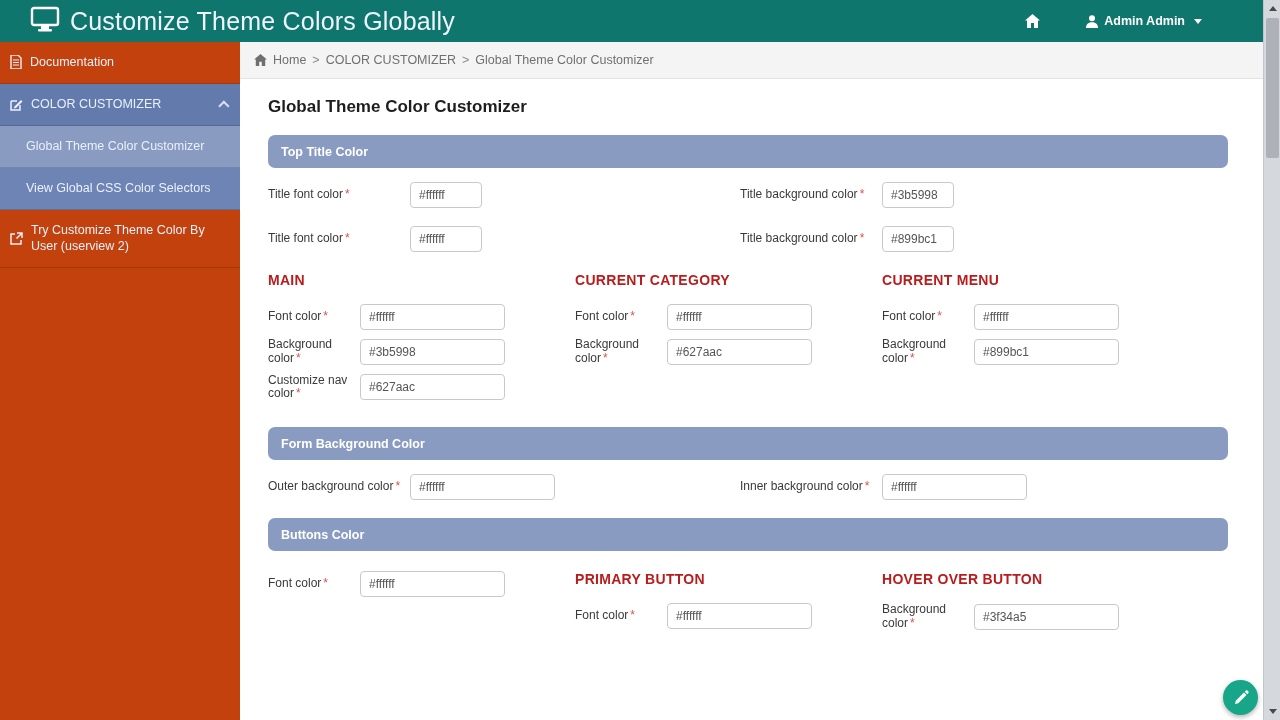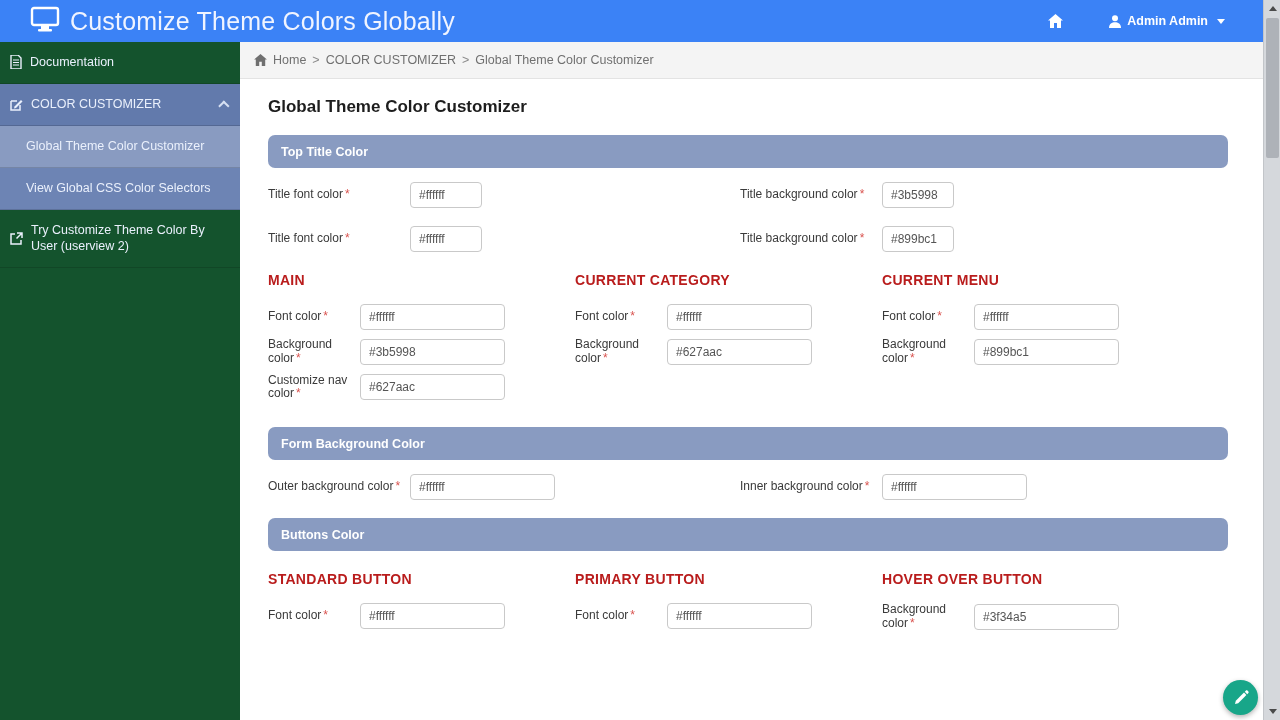--- a/index.html
+++ b/index.html
@@ -1,32 +1,32 @@
 <!DOCTYPE html>
 <html><head>
 <meta charset="utf-8">
 <style>
   * { margin:0; padding:0; box-sizing:border-box; }
   html,body { width:1280px; height:720px; overflow:hidden;
     font-family:"Liberation Sans", sans-serif; background:#fff; }
 
   
   .header { position:absolute; top:0; left:0; width:1280px; height:42px;
-    background:#3b82f6; display:flex; align-items:center; color:#fff; z-index:5; }
+    background:#0f766e; display:flex; align-items:center; color:#fff; z-index:5; }
   .header-left { display:flex; align-items:center; gap:10px; padding-left:30px; }
   .app-title { font-size:25px; font-weight:400; color:#f0f4ff; letter-spacing:0.2px; }
-  .header-right { margin-left:auto; display:flex; align-items:center; gap:46px; padding-right:55px; }
+  .header-right { margin-left:auto; display:flex; align-items:center; gap:46px; padding-right:78px; }
   .hdr-home { cursor:pointer; display:flex; align-items:center; }
   .user-menu { display:flex; align-items:center; gap:6px; font-size:12.5px; font-weight:bold; cursor:pointer; }
   .caret-down { width:0; height:0; border-left:4px solid transparent; border-right:4px solid transparent;
     border-top:5px solid #fff; margin-left:3px; }
 
   
   .sidebar { position:absolute; top:42px; left:0; width:240px; height:678px;
-    background:#14532d; color:#eaf0fc; font-size:12.5px; }
+    background:#c2410c; color:#eaf0fc; font-size:12.5px; }
   .side-item { display:flex; align-items:center; gap:8px; padding:12px 10px 12px 10px;
     border-bottom:1px solid rgba(0,0,0,0.14); cursor:pointer; line-height:1.35; }
   .side-item .ic { flex:none; display:flex; align-items:center; }
   .side-cat { background:#627aac; }
   .side-sub { background:#6d84b4; padding-left:26px; }
   .side-sub.active { background:#899bc1; }
   .side-caret-up { margin-left:auto; width:8px; height:8px; border-left:2px solid #d7e0f2;
     border-top:2px solid #d7e0f2; transform:rotate(45deg) translateY(3px); }
 
   
@@ -246,21 +246,20 @@
         </div>
       </div>
     </div>
 
     <div class="section-block">
       <div class="section-bar">
         <span>Buttons Color</span>
       </div>
       <div class="row3">
         <div>
-          <div class="col-heading">STANDARD BUTTON</div>
           <div class="f3">
               <label><span>Font color</span><span class="req">*</span></label>
             <input type="text" class="inp-md" value="#ffffff" style="">
             </div>
 
         </div>
         <div>
           <div class="col-heading">PRIMARY BUTTON</div>
           <div class="f3">
               <label><span>Font color</span><span class="req">*</span></label>

